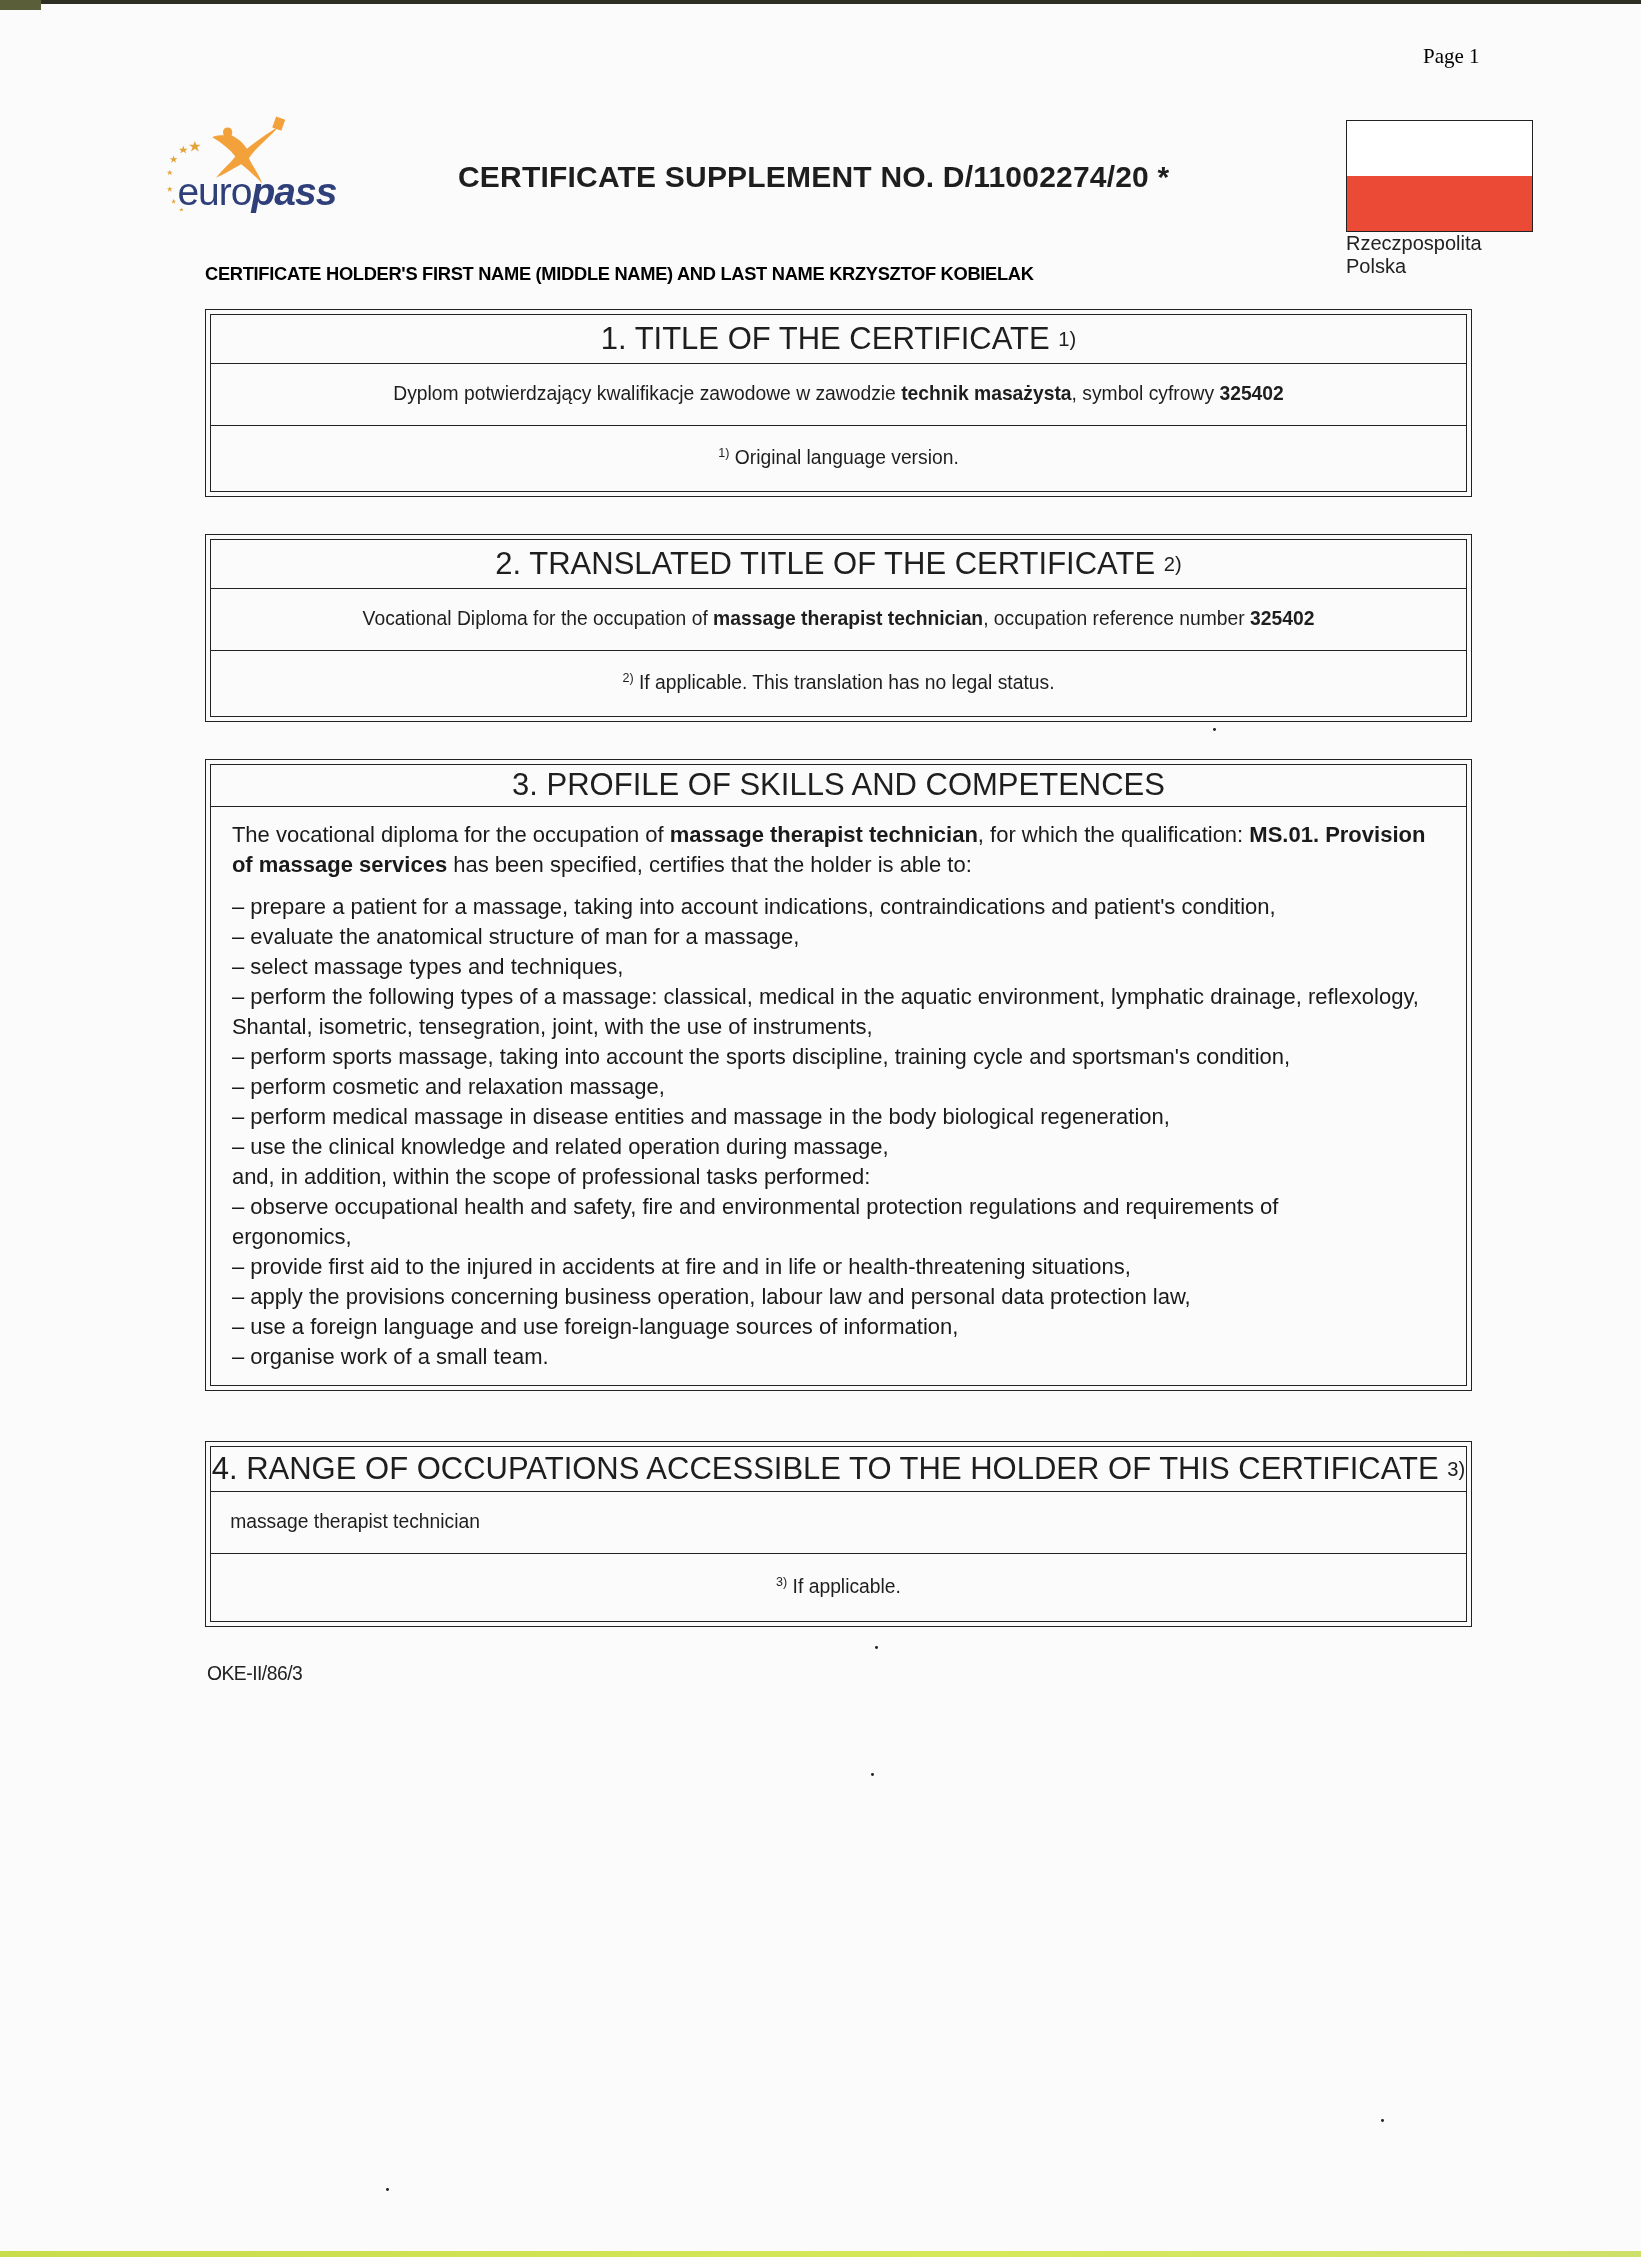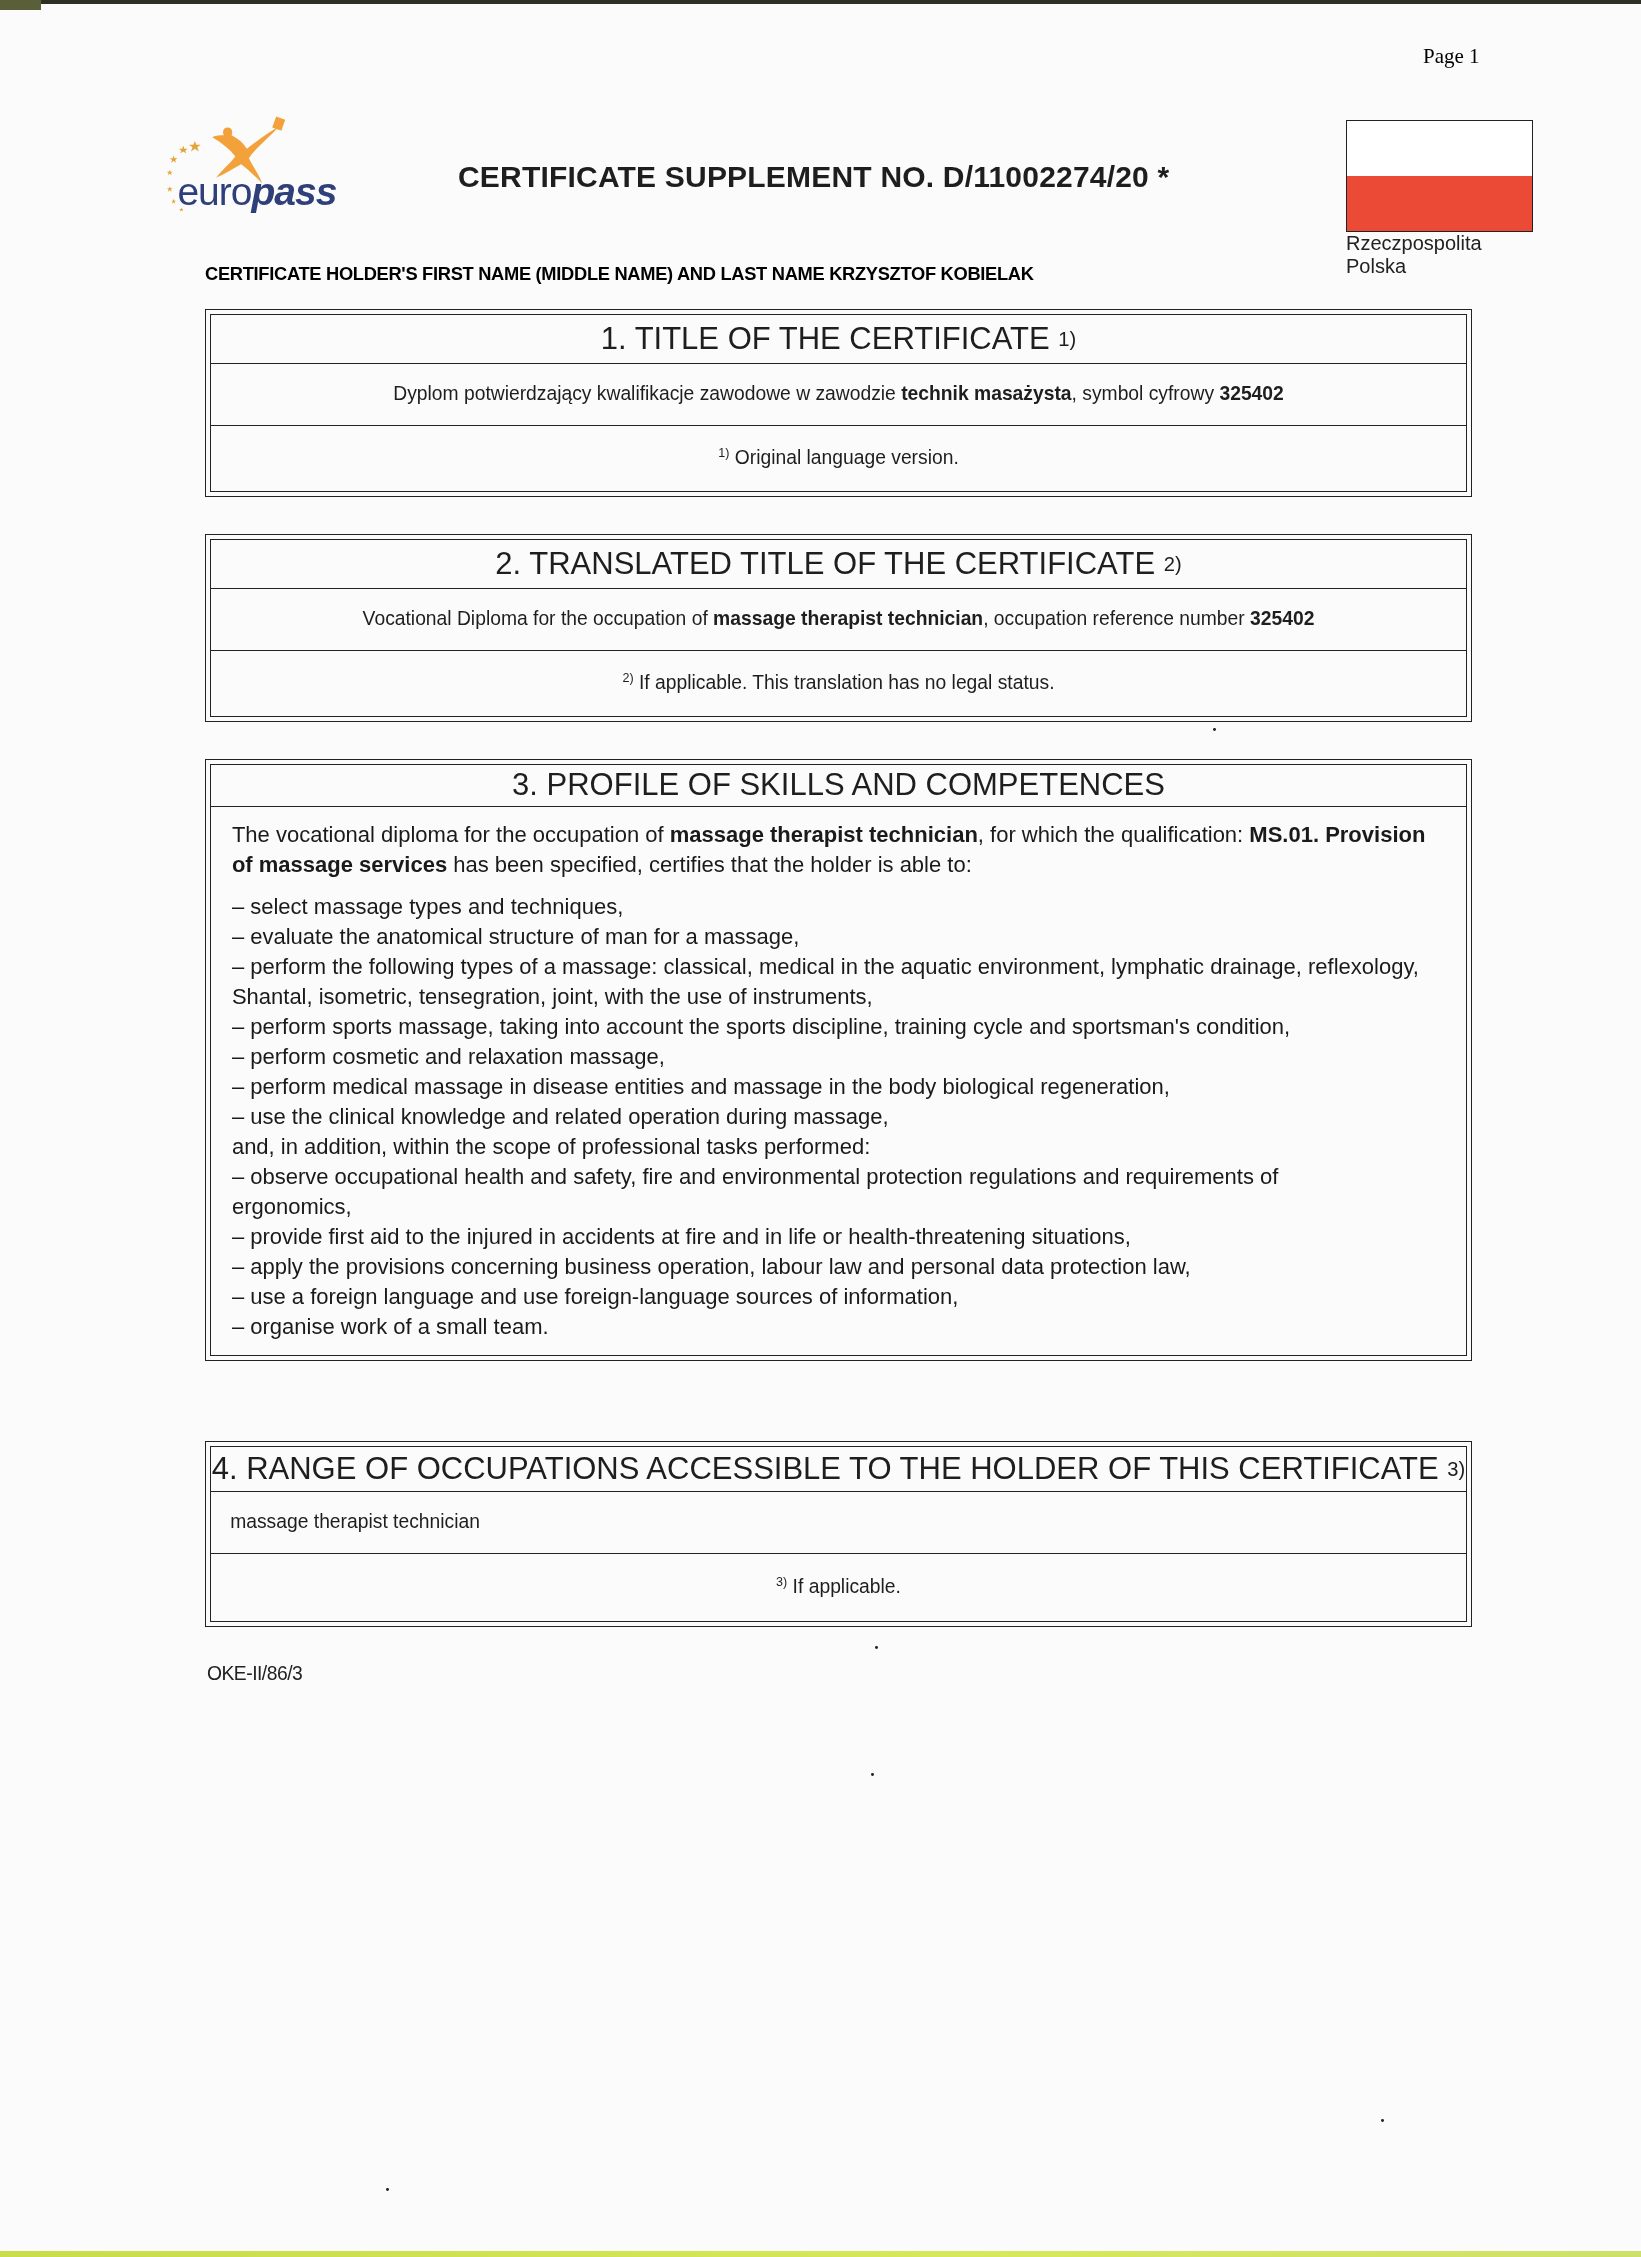--- a/index.html
+++ b/index.html
@@ -129,22 +129,23 @@
 
 <div class="box" style="top:759px;">
   <div class="box-inner">
     <div class="row sec-title" style="height:41px;">3. PROFILE OF SKILLS AND COMPETENCES</div>
     <div class="row" style="display:block; text-align:left;">
       <div class="profile">
         <div class="intro">
           <span>The vocational diploma for the occupation of </span><b>massage therapist technician</b><span>, for which the qualification: </span><b>MS.01. Provision of massage services</b><span> has been specified, certifies that the holder is able to:</span>
         </div>
         <ul>
+          <li>– prepare a patient for a massage, taking into account indications, contraindications and patient's condition,</li>
+          <li>– evaluate the anatomical structure of man for a massage,</li>
           <li>– select massage types and techniques,</li>
-          <li>– evaluate the anatomical structure of man for a massage,</li>
           <li>– perform the following types of a massage: classical, medical in the aquatic environment, lymphatic drainage, reflexology, Shantal, isometric, tensegration, joint, with the use of instruments,</li>
           <li>– perform sports massage, taking into account the sports discipline, training cycle and sportsman's condition,</li>
           <li>– perform cosmetic and relaxation massage,</li>
           <li>– perform medical massage in disease entities and massage in the body biological regeneration,</li>
           <li>– use the clinical knowledge and related operation during massage,</li>
           <li>and, in addition, within the scope of professional tasks performed:</li>
           <li style="padding-right:58px;">– observe occupational health and safety, fire and environmental protection regulations and requirements of ergonomics,</li>
           <li>– provide first aid to the injured in accidents at fire and in life or health-threatening situations,</li>
           <li>– apply the provisions concerning business operation, labour law and personal data protection law,</li>
           <li>– use a foreign language and use foreign-language sources of information,</li>

